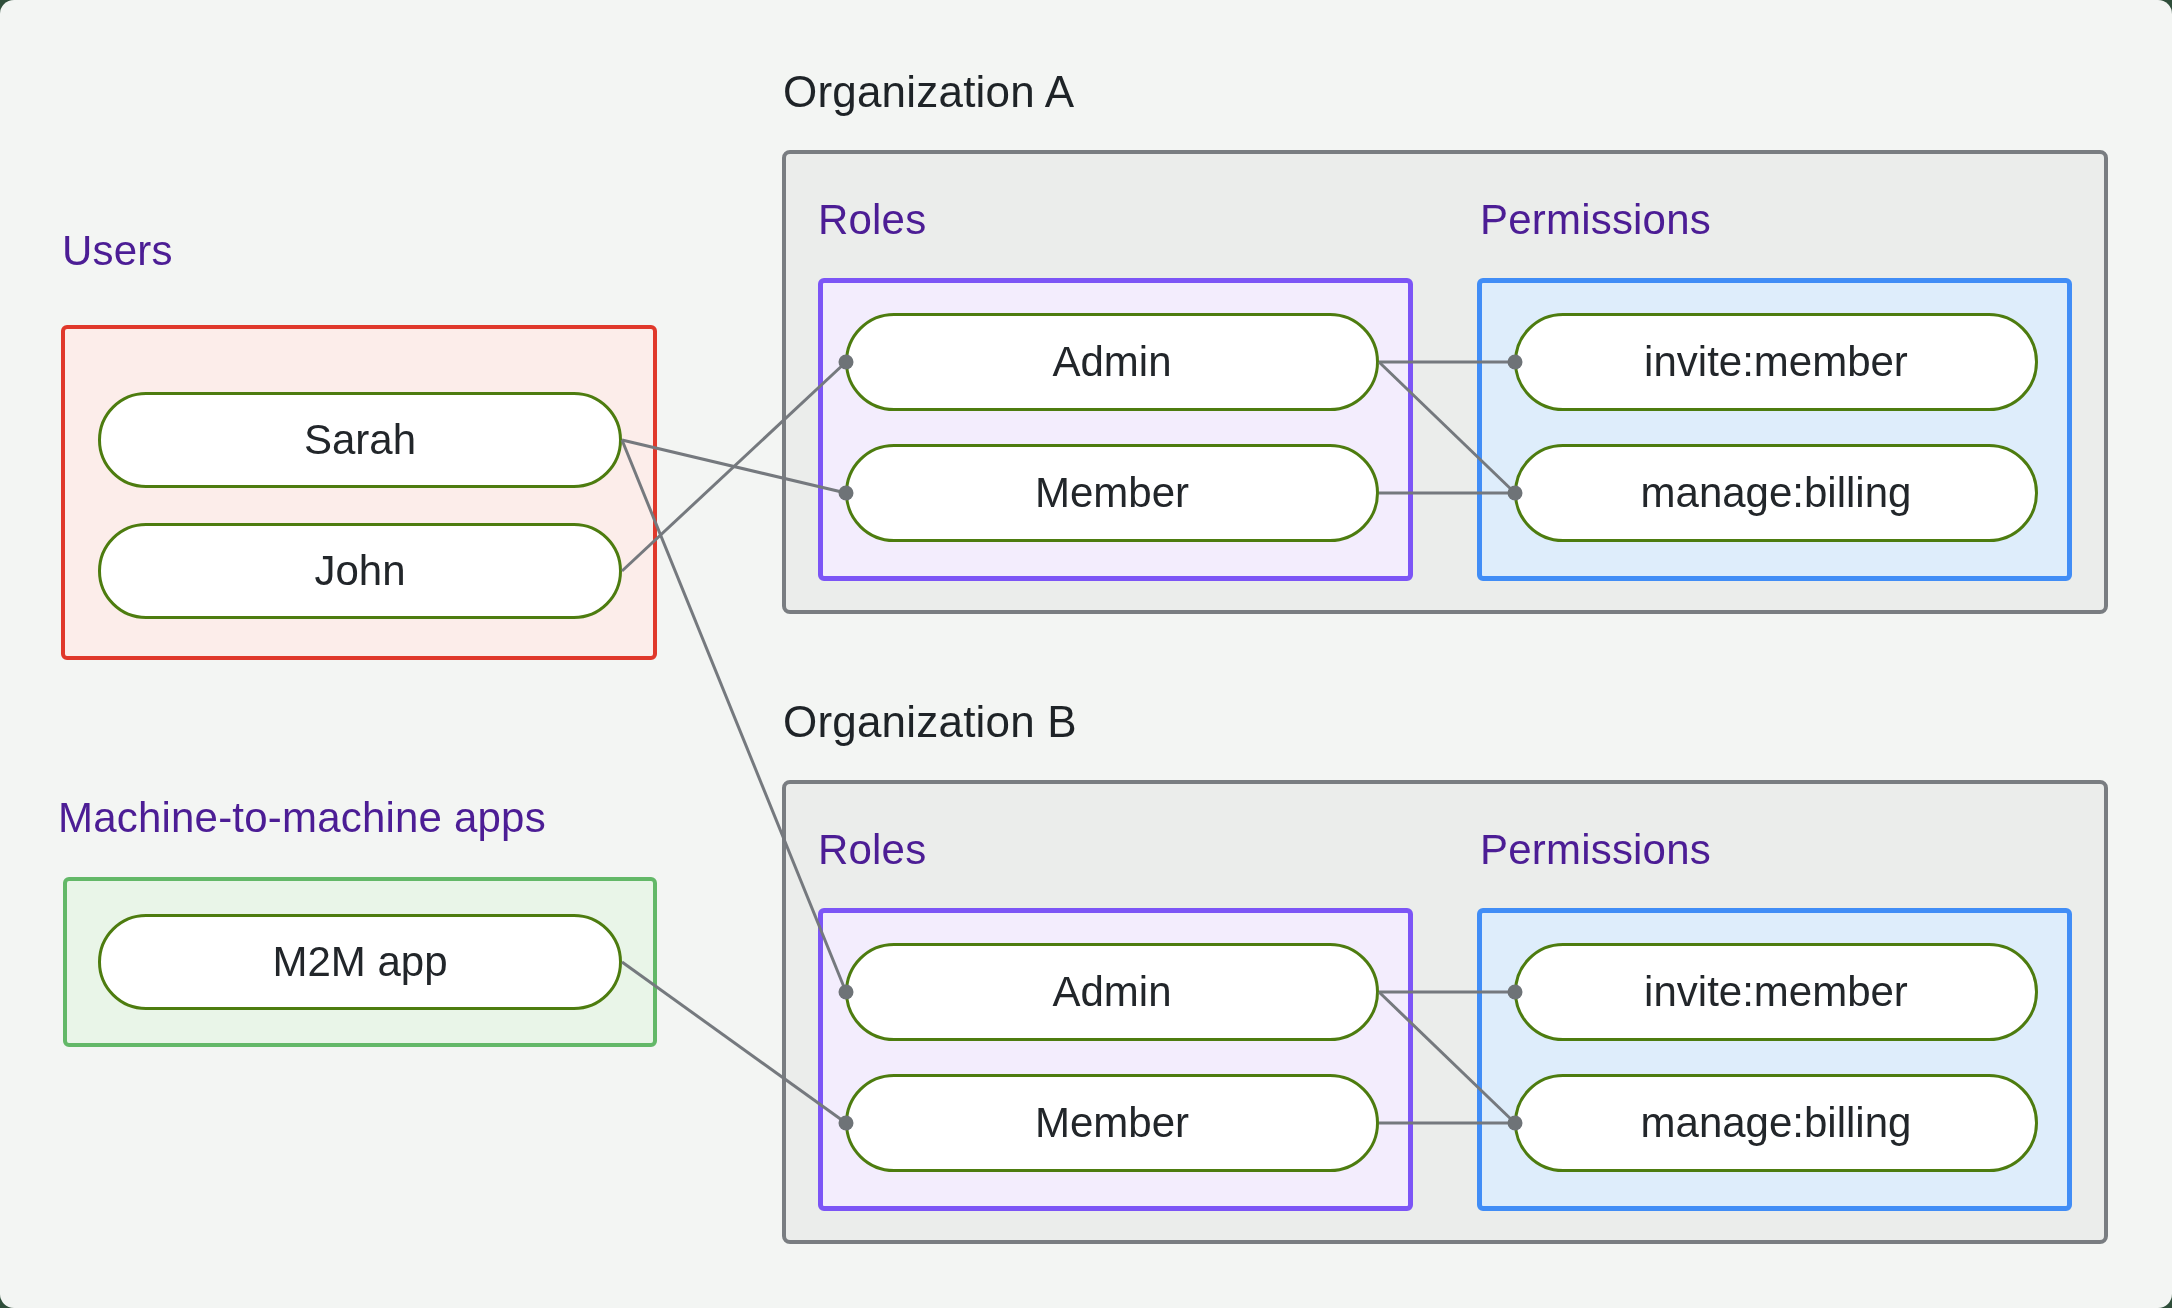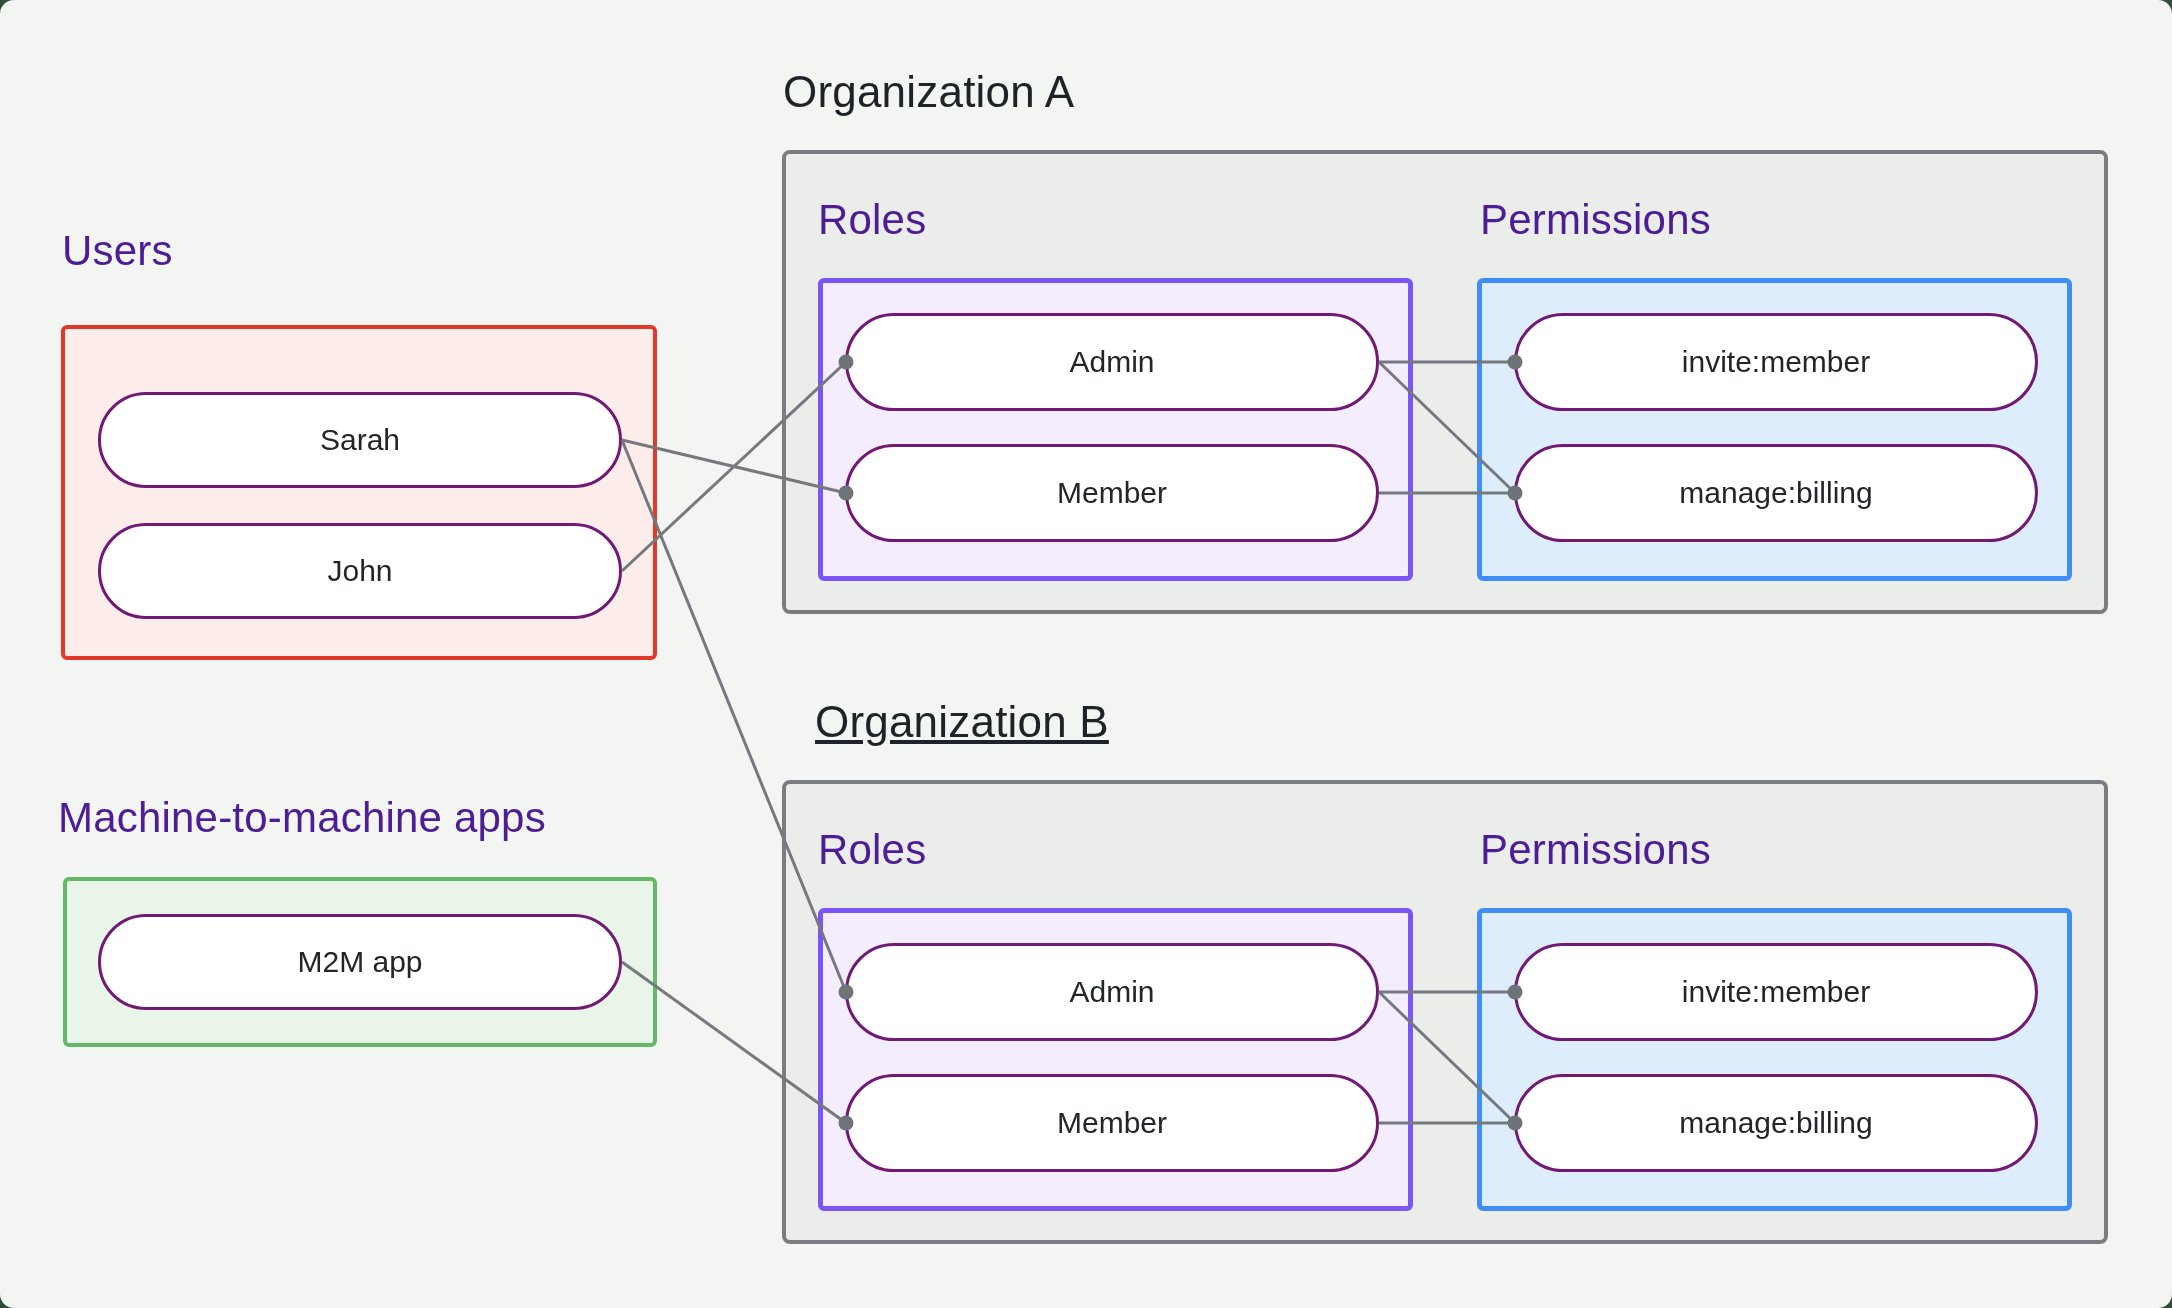--- a/index.html
+++ b/index.html
@@ -31,24 +31,24 @@
   .group.red   {border-color:#e0382b;border-width:4px;background:#fcedea;}
   .group.green {border-color:#63b868;border-width:4px;background:#e9f5e8;}
   .group.purple{border-color:#7c55f6;border-width:5px;background:#f3edfd;}
   .group.blue  {border-color:#418df6;border-width:5px;background:#deedfb;}
   .group.blue  {border-color:#418df6;}
   .orgbox{
     position:absolute;border:4px solid #797d81;border-radius:8px;
     background:#ebedeb;box-sizing:border-box;
   }
   .pill{
-    position:absolute;background:#ffffff;border:3px solid #701a75;
+    position:absolute;background:#ffffff;border:3px solid #4d7c0f;
     border-radius:60px;box-sizing:border-box;
     display:flex;align-items:center;justify-content:center;
-    font-size:30px;color:#22262a;font-weight:400;white-space:nowrap;
+    font-size:42px;color:#22262a;font-weight:400;white-space:nowrap;
   }
   svg.edges{position:absolute;left:0;top:0;pointer-events:none;}
   svg.edges line{stroke:#75797e;stroke-width:3;}
   svg.edges circle{fill:#6e7377;}
 </style>
 </head>
 <body>
 
 <div class="stage">
 
@@ -79,21 +79,21 @@
   <div class="pill" style="left:845px;top:313px;width:534px;height:98px;">Admin</div>
 
   <div class="pill" style="left:845px;top:444px;width:534px;height:98px;">Member</div>
 
   <div class="group blue" style="left:1477px;top:278px;width:595px;height:303px;"></div>
 
   <div class="pill" style="left:1514px;top:313px;width:524px;height:98px;">invite:member</div>
 
   <div class="pill" style="left:1514px;top:444px;width:524px;height:98px;">manage:billing</div>
 
-  <div class="org-title" style="left:815px;top:700px;text-decoration:underline;">Organization B</div>
+  <div class="org-title" style="left:783px;top:700px;">Organization B</div>
 
   <div class="orgbox" style="left:782px;top:780px;width:1326px;height:464px;"></div>
 
   <div class="sec-label" style="left:818px;top:829px;">Roles</div>
 
   <div class="sec-label" style="left:1480px;top:829px;">Permissions</div>
 
   <div class="group purple" style="left:818px;top:908px;width:595px;height:303px;"></div>
 
   <div class="pill" style="left:845px;top:943px;width:534px;height:98px;">Admin</div>

